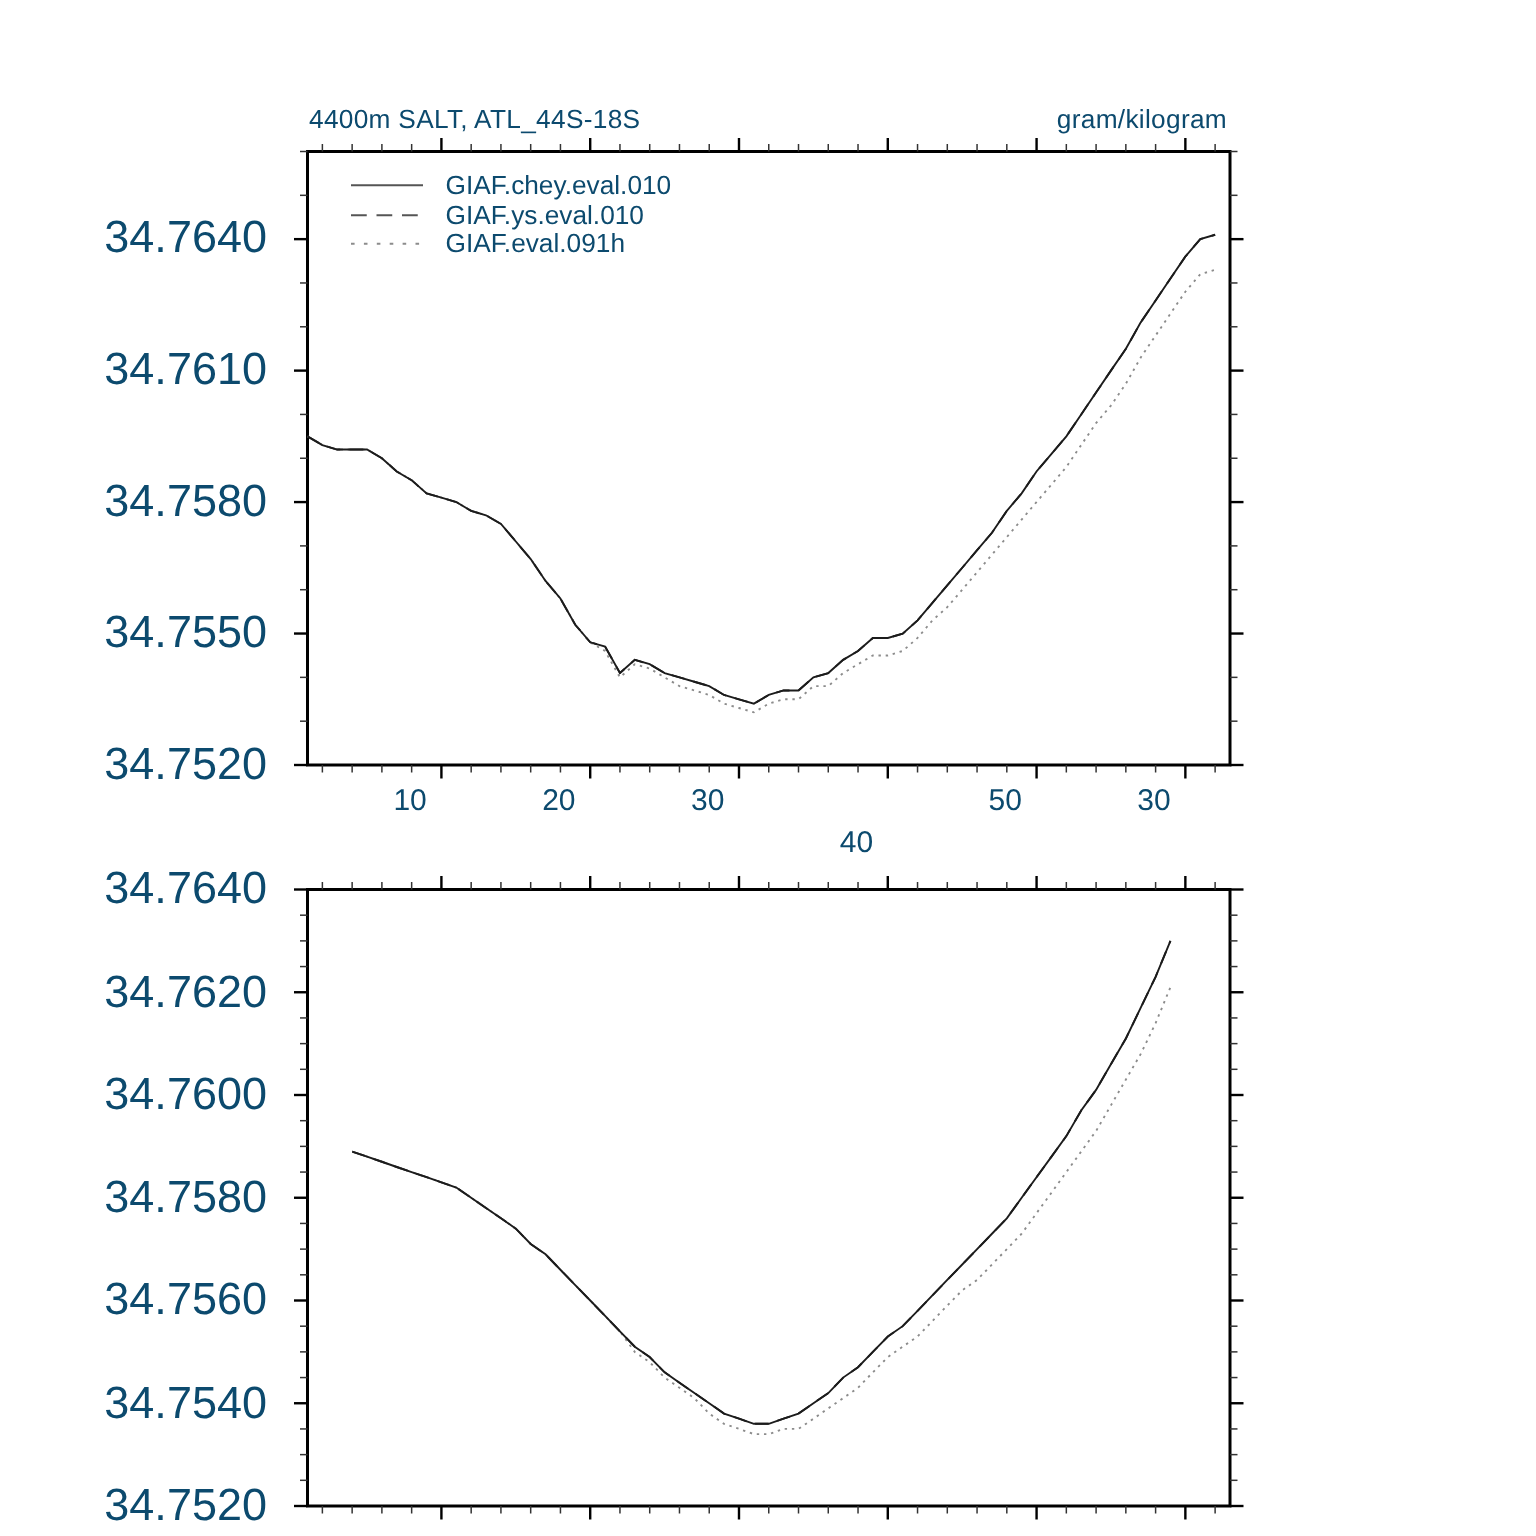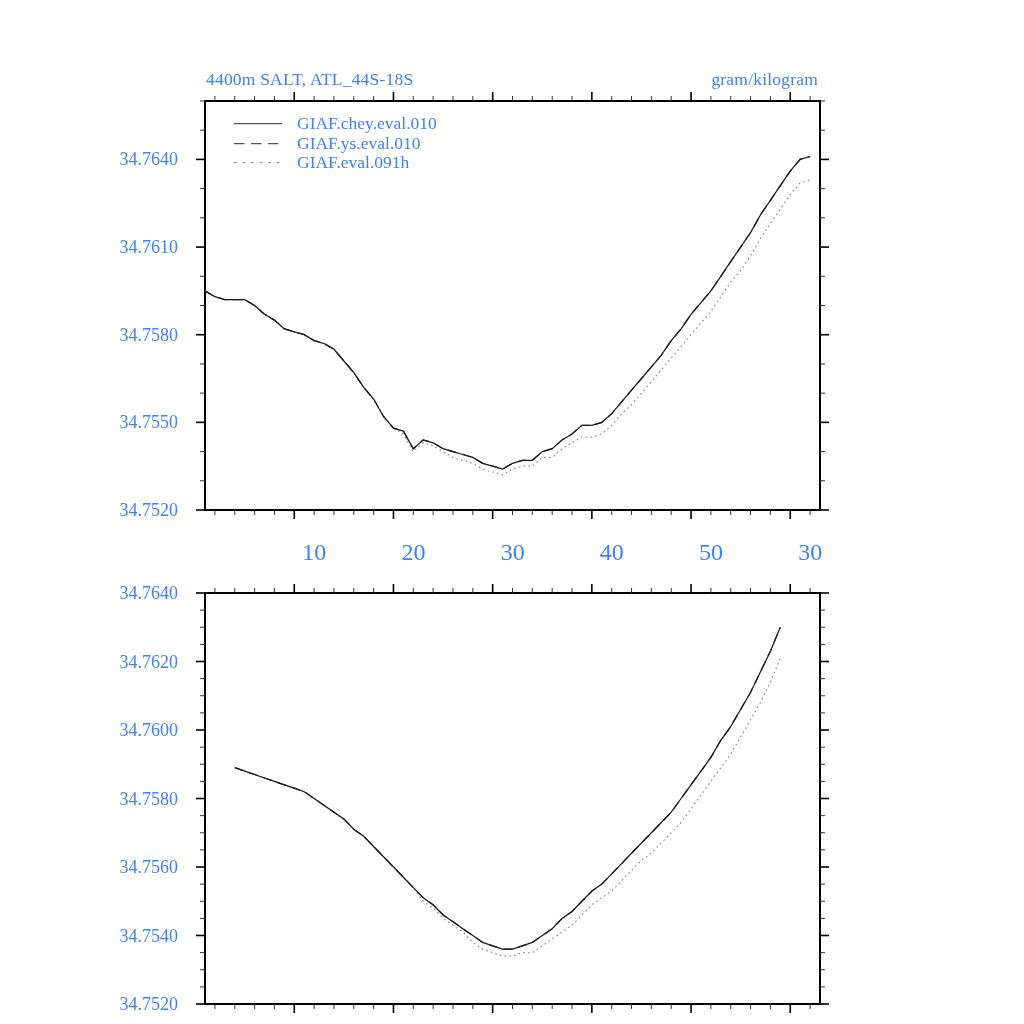--- a/index.html
+++ b/index.html
@@ -1,34 +1,34 @@
 <!DOCTYPE html>
 <html><head>
 <meta charset="utf-8">
 <style>
   html,body{margin:0;padding:0;background:#ffffff;}
   .figure{
     position:relative;width:1024px;height:1024px;background:#ffffff;
-    font-family:Liberation Serif, serif;color:#3b82f6;
+    font-family:Liberation Sans, sans-serif;color:#0c4a6e;
     overflow:hidden;
   }
   svg.canvas{position:absolute;left:0;top:0;}
   .ptitle{
     position:absolute;top:69px;font-size:17.5px;line-height:20px;
     letter-spacing:0.2px;white-space:nowrap;
   }
   .ptitle.left{left:206px;}
   .ptitle.right{right:206px;}
   .ylab{
-    position:absolute;right:846px;font-size:18px;line-height:22px;
+    position:absolute;right:846px;font-size:30px;line-height:22px;
     white-space:nowrap;
   }
   .xlab{
-    position:absolute;width:64px;margin-left:-32px;text-align:right;
-    font-size:24px;line-height:22px;top:541px;
+    position:absolute;width:64px;margin-left:-32px;text-align:left;
+    font-size:20px;line-height:22px;top:523px;
   }
   .legend{position:absolute;left:233px;}
   .lrow{display:flex;align-items:center;height:19.5px;}
   .lswatch{flex:0 0 auto;display:block;}
   .llab{font-size:17.5px;line-height:19px;padding-left:14px;white-space:nowrap;}
 </style>
 </head>
 <body>
 
 <div class="figure">
@@ -277,21 +277,21 @@
 
   <div id="labels">
       <div class="ylab" style="top: 148.429px;">34.7640</div>
       <div class="ylab" style="top: 236.071px;">34.7610</div>
       <div class="ylab" style="top: 323.714px;">34.7580</div>
       <div class="ylab" style="top: 411.357px; margin-left: 24px;">34.7550</div>
       <div class="ylab" style="top: 499px;">34.7520</div>
       <div class="xlab" style="left: 294.274px;">10</div>
       <div class="xlab" style="left: 393.468px;">20</div>
       <div class="xlab" style="left: 492.661px;">30</div>
-      <div class="xlab" style="left: 591.855px;">40</div>
+      <div class="xlab" style="left: 591.855px; margin-top: 28px;">40</div>
       <div class="xlab" style="left: 691.048px;">50</div>
       <div class="xlab" style="left: 790.242px;">30</div>
       <div class="ylab" style="top: 582px;">34.7640</div>
       <div class="ylab" style="top: 650.5px;">34.7620</div>
       <div class="ylab" style="top: 719px;">34.7600</div>
       <div class="ylab" style="top: 787.5px;">34.7580</div>
       <div class="ylab" style="top: 856px;">34.7560</div>
       <div class="ylab" style="top: 924.5px;">34.7540</div>
       <div class="ylab" style="top: 993px;">34.7520</div>
     </div>

